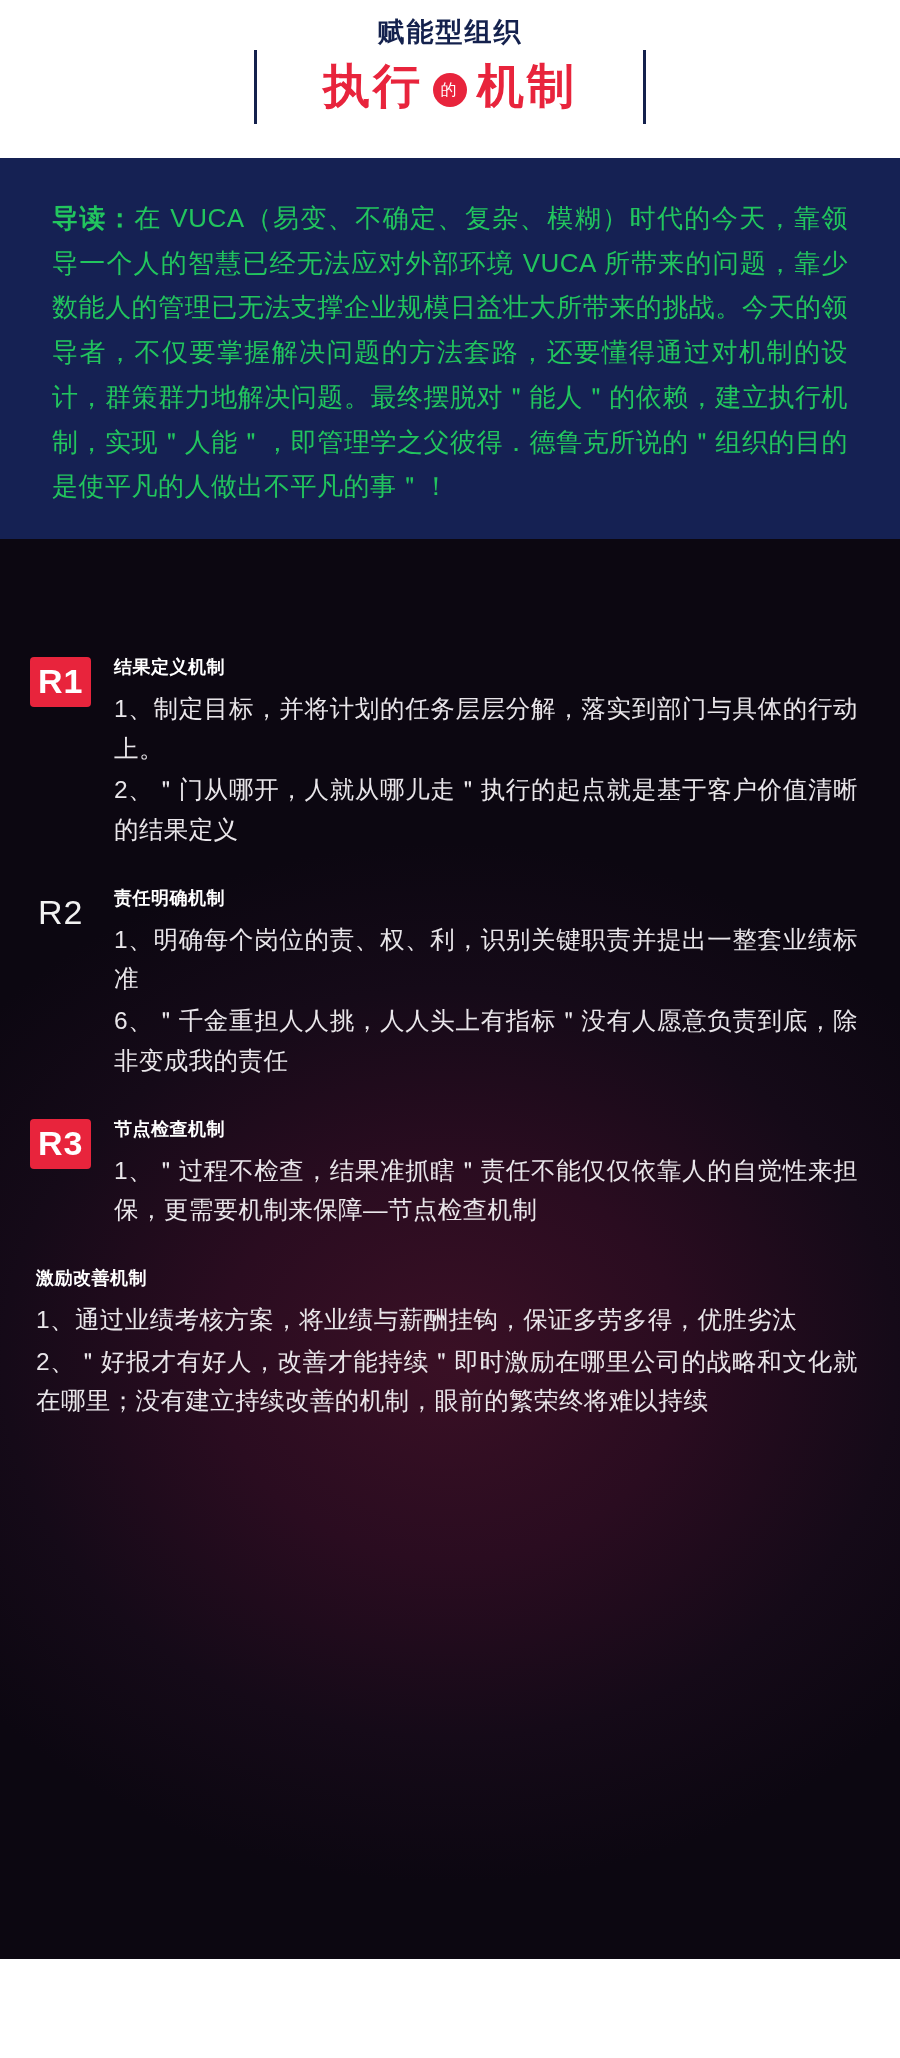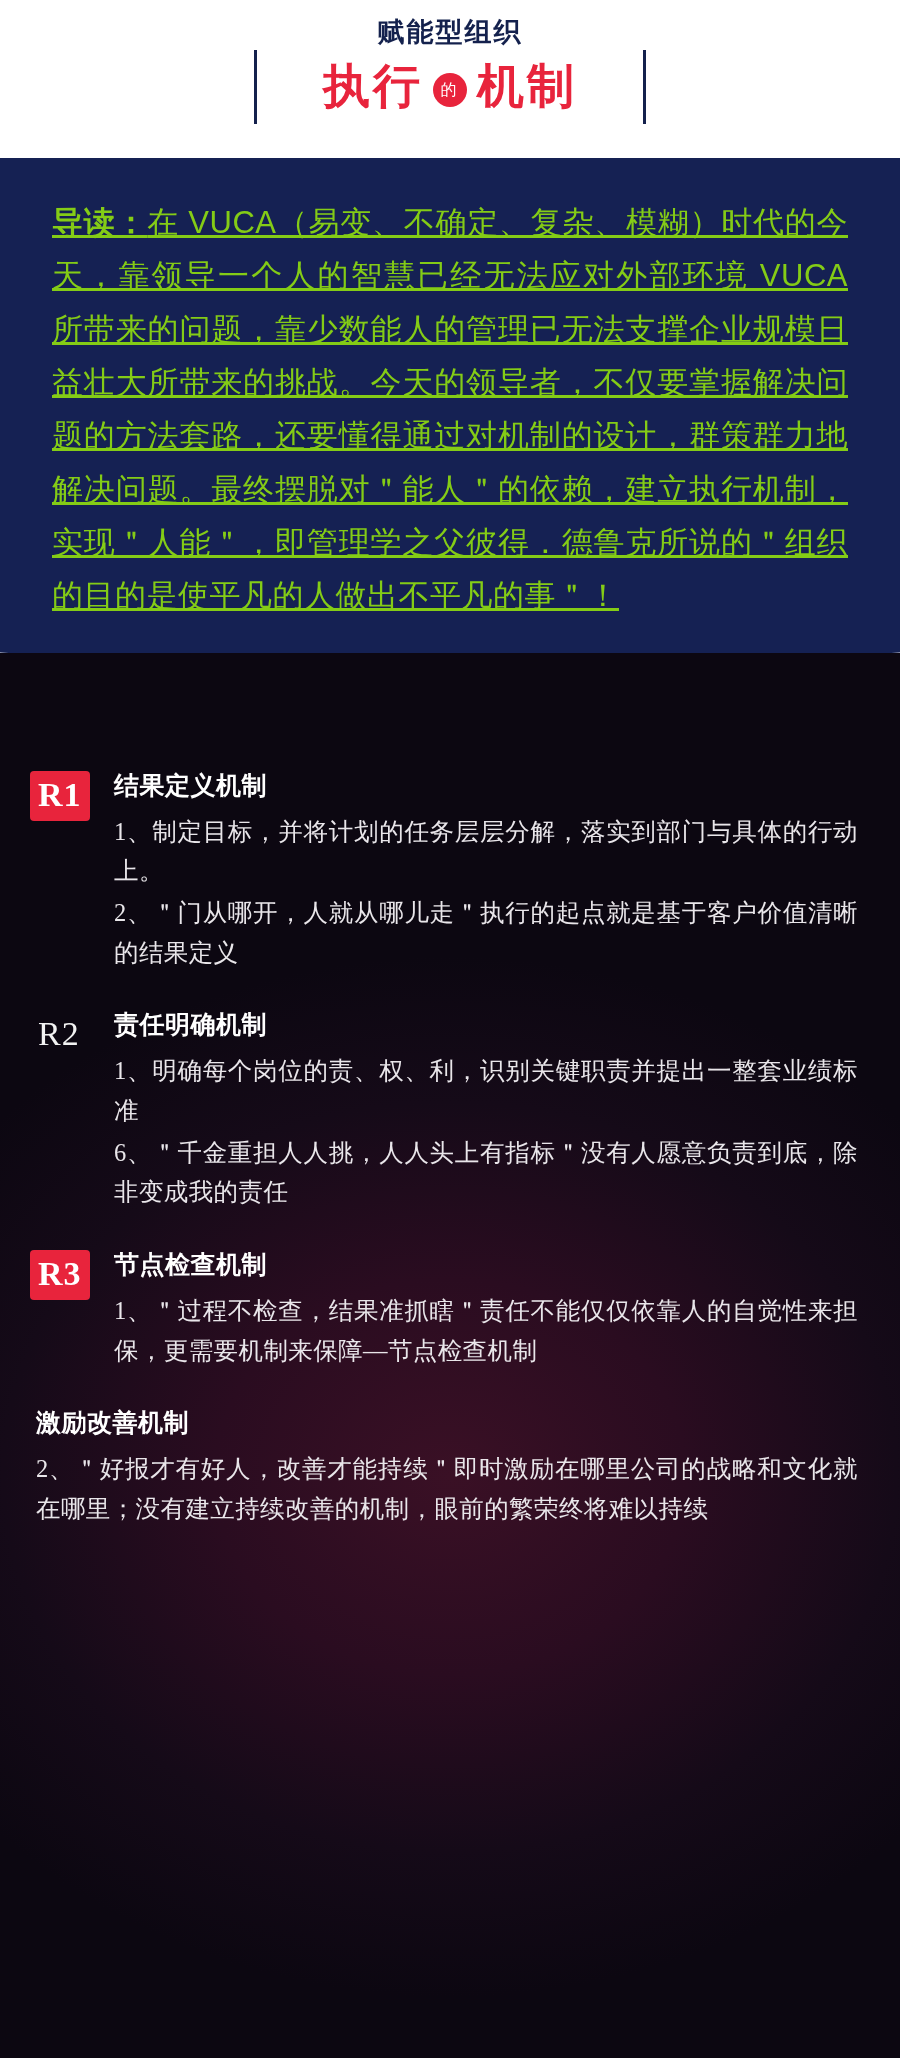--- a/index.html
+++ b/index.html
@@ -90,39 +90,37 @@
   }
 
   
   .intro {
     position: relative;
     background: #152153;
     padding: 38px 52px 56px 52px;
     clip-path: polygon(0 0, 100% 0, 100% calc(100% - 26px), 50% 100%, 0 calc(100% - 26px));
   }
   .intro-text {
-    color: #84cc16;
-    font-size: 31px;
+    color: #22c55e;
+    font-size: 26px;
     line-height: 1.72;
     letter-spacing: 0.5px;
     text-align: justify;
-    text-decoration: underline;
   }
   .intro-text b { font-weight: bold; }
 
   
   .body-wrap {
     position: relative;
     background:
       radial-gradient(ellipse 620px 520px at 50% 58%, #3a1025 0%, #2a0c20 38%, #150a18 72%, #0c0711 100%),
       #0c0711;
     padding: 26px 0 110px 0;
     margin-top: -26px;
     min-height: 1420px;
-    font-family: Liberation Serif, serif;
   }
   .body-inner { padding: 90px 42px 0 30px; }
 
   .rule { display: flex; margin-bottom: 34px; }
   .badge {
     flex: 0 0 auto;
     width: 78px;
     text-align: left;
     padding-top: 2px;
   }
@@ -142,21 +140,21 @@
     color: #f2f2f2;
     font-size: 34px;
     font-weight: normal;
     line-height: 1;
     padding: 7px 8px 9px 8px;
     letter-spacing: 1px;
   }
   .rule-body { flex: 1 1 auto; padding-left: 6px; }
   .rule-title {
     color: #ffffff;
-    font-size: 25px;
+    font-size: 18px;
     font-weight: bold;
     letter-spacing: 0.5px;
     margin-bottom: 10px;
   }
   .rule-line {
     color: #e9e6ea;
     font-size: 24.5px;
     line-height: 1.62;
     letter-spacing: 0.4px;
     text-align: justify;
@@ -214,20 +212,21 @@
         </div>
         <div class="rule-body">
           <div class="rule-title">节点检查机制</div>
           <div class="rule-line">1、＂过程不检查，结果准抓瞎＂责任不能仅仅依靠人的自觉性来担保，更需要机制来保障—节点检查机制</div>
         </div>
       </div>
 
       <div class="rule">
         <div class="rule-body">
           <div class="rule-title">激励改善机制</div>
+          <div class="rule-line">1、通过业绩考核方案，将业绩与薪酬挂钩，保证多劳多得，优胜劣汰</div>
           <div class="rule-line">2、＂好报才有好人，改善才能持续＂即时激励在哪里公司的战略和文化就在哪里；没有建立持续改善的机制，眼前的繁荣终将难以持续</div>
         </div>
       </div>
 
     </div>
   </div>
 
 </div>
 
 </body></html>

